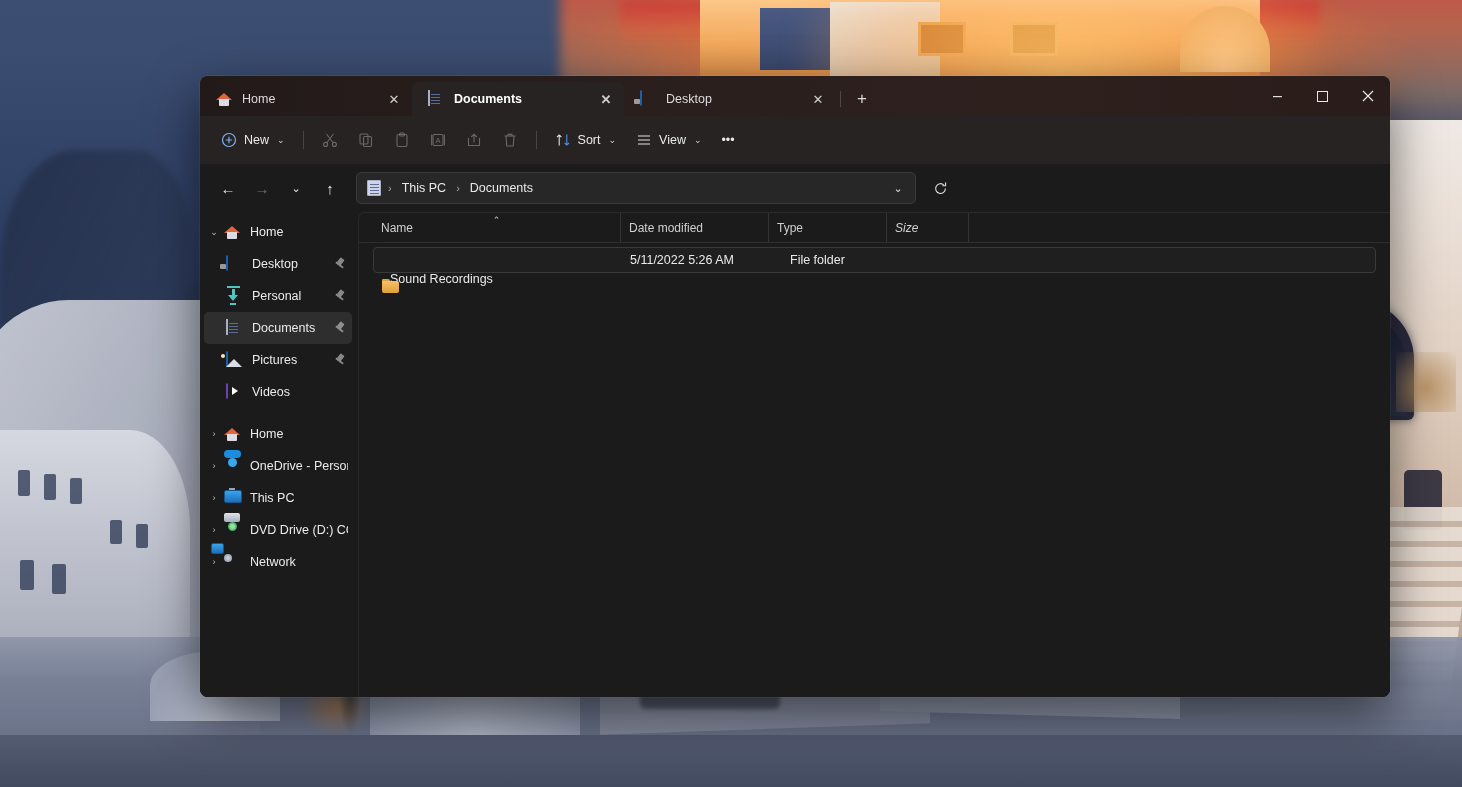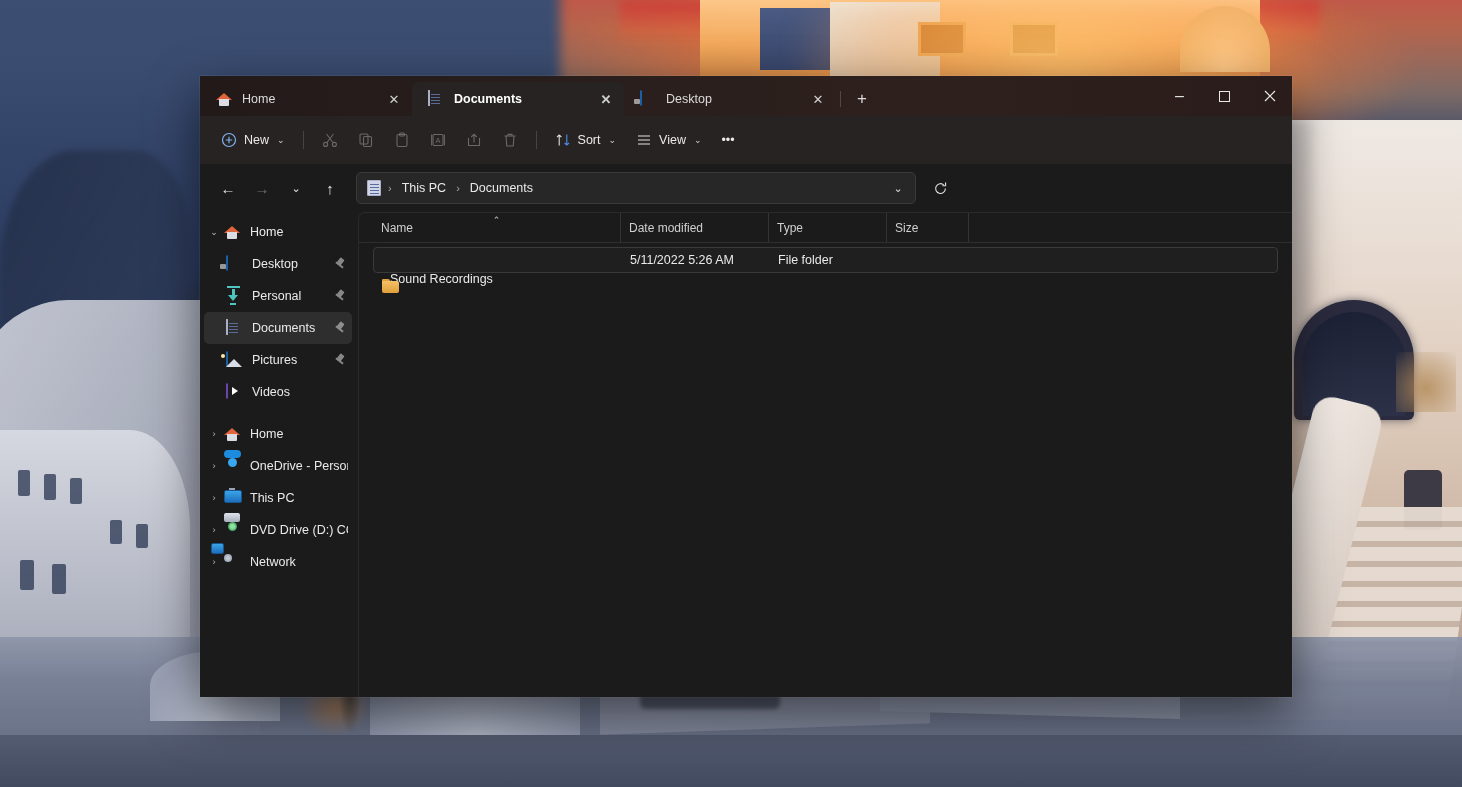--- a/index.html
+++ b/index.html
@@ -223,23 +223,23 @@
   #wp-palm-lit {
     left: 300px; bottom: 52px; width: 70px; height: 56px;
     background: radial-gradient(ellipse at 50% 50%, rgba(196,122,50,0.55), rgba(196,122,50,0) 72%);
     filter: blur(2px);
   }
 
   
   #explorer {
     position: absolute;
     left: 200px; top: 76px;
-    width: 1092px; height: 621px;
+    width: 1190px; height: 621px;
     background: #1b1b1b;
-    border-radius: 1px;
+    border-radius: 8px;
     overflow: hidden;
     box-shadow: 0 18px 50px rgba(0,0,0,0.55), 0 0 0 1px rgba(255,255,255,0.07);
     display: flex; flex-direction: column;
     color: #e6e6e6;
   }
 
   
   #tabstrip {
     height: 40px;
     background: linear-gradient(to right, #221a19 0%, #2a1f1d 40%, #2e201d 70%, #2a1c1a 100%);
@@ -407,38 +407,38 @@
   }
   .col {
     display: flex; align-items: center;
     border-right: 1px solid #343434;
     padding: 0 8px;
     position: relative;
   }
   .col.c-name { width: 248px; flex: 0 0 248px; }
   .col.c-date { width: 148px; flex: 0 0 148px; align-items: center; }
   .col.c-type { width: 118px; flex: 0 0 118px; }
-  .col.c-size { width: 82px; flex: 0 0 82px; }
+  .col.c-size { width: 82px; flex: 0 0 82px; font-style: italic; }
   .sortarrow {
     position: absolute; left: 50%; top: 2px; transform: translateX(-50%);
     font-size: 9px; color: #cfcfcf;
   }
   #rows { flex: 1 1 auto; padding: 4px 14px 0 14px; overflow: hidden; }
   .frow {
     height: 26px;
     display: flex; align-items: center;
     font-size: 12.5px; color: #e9e9e9;
     border: 1px solid #3a3a3a;
     border-radius: 4px;
     background: rgba(255,255,255,0.02);
   }
   .fcell { padding: 0 8px; display: flex; align-items: center; gap: 8px; }
   .fcell.c-name { width: 248px; flex: 0 0 248px; margin-top: 37px; }
   .fcell.c-date { width: 148px; flex: 0 0 148px; }
-  .fcell.c-type { width: 118px; flex: 0 0 118px; }
+  .fcell.c-type { width: 118px; flex: 0 0 118px; margin-left: 12px; }
   .fcell.c-size { width: 82px; flex: 0 0 82px; }
 
   
   #statusbar {
     height: 30px; flex: 0 0 30px;
     background: #1b1b1b;
     border-top: 1px solid #2a2a2a;
     display: flex; align-items: center;
     padding: 0 12px;
     font-size: 12px; color: #d2d2d2;

